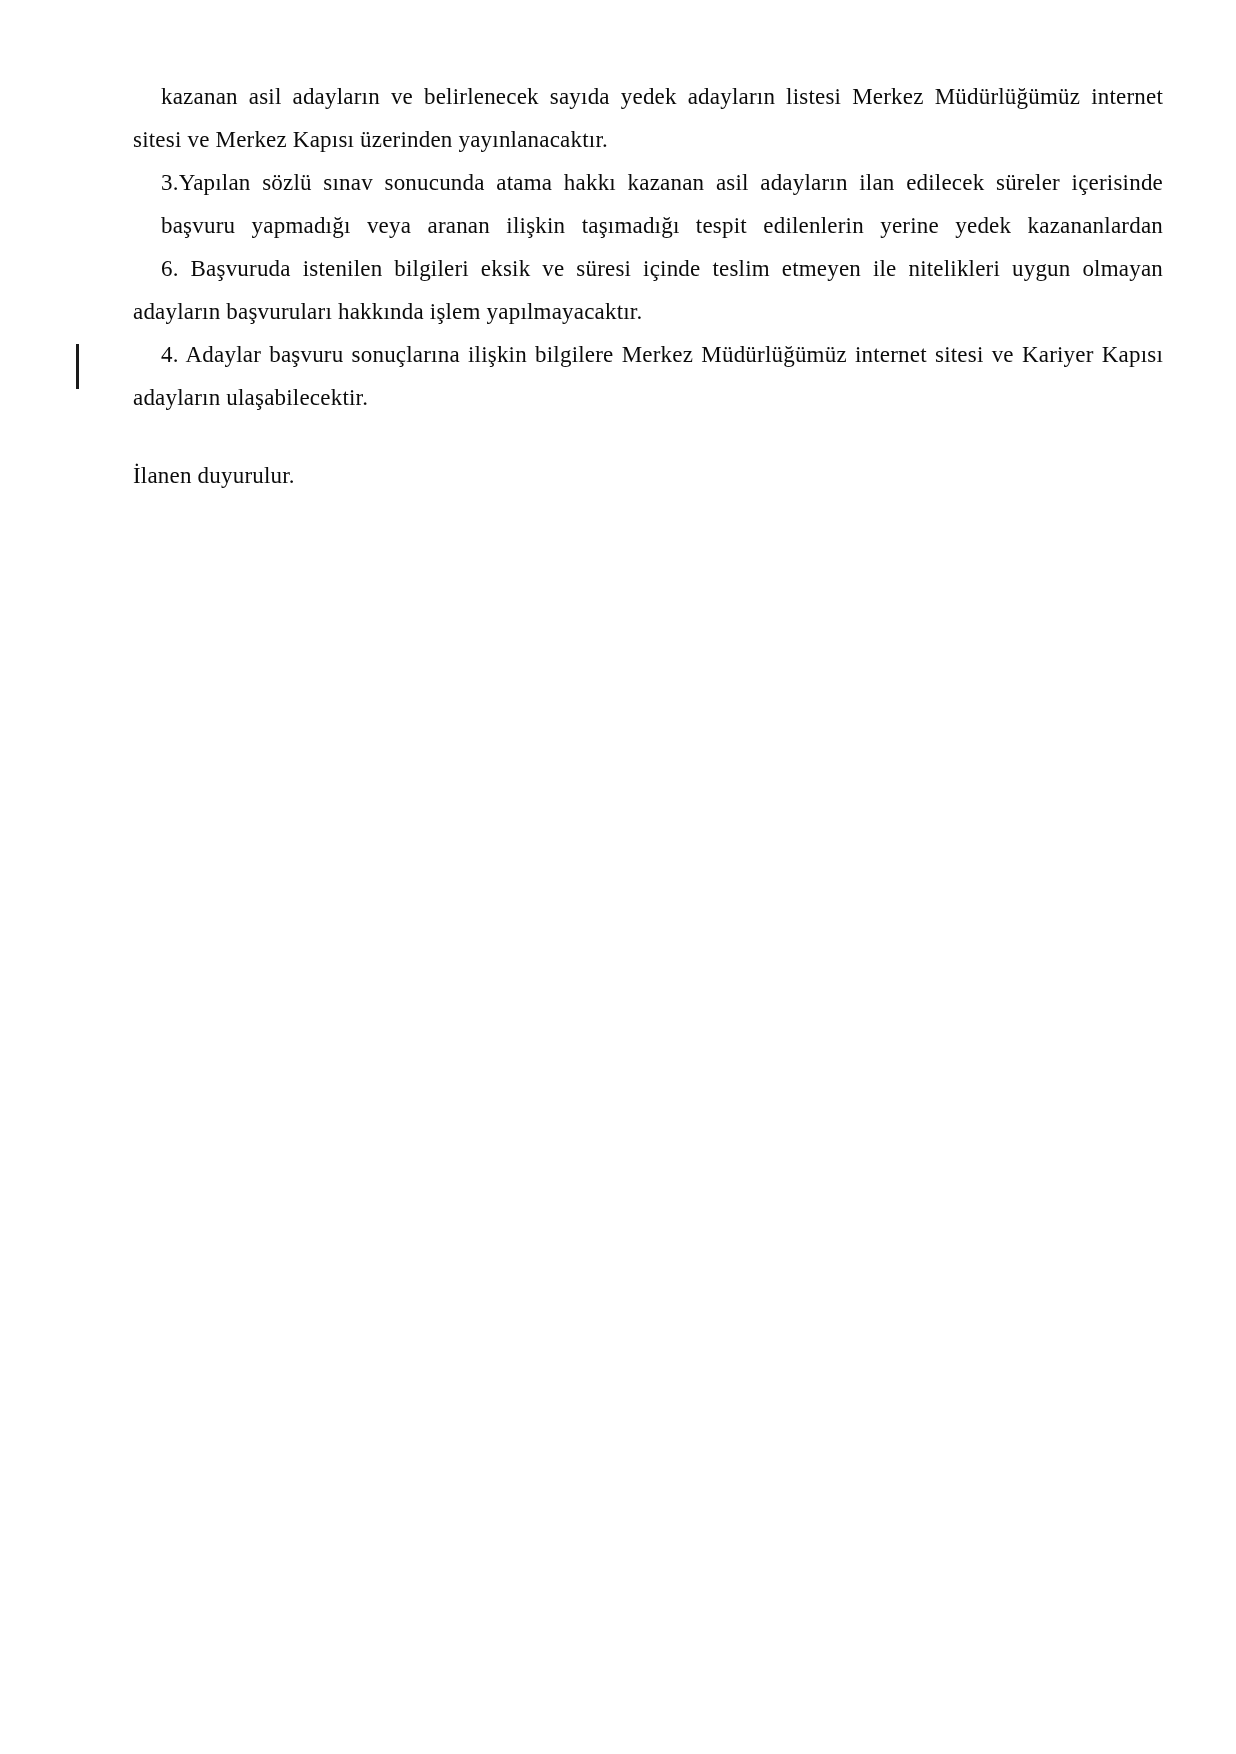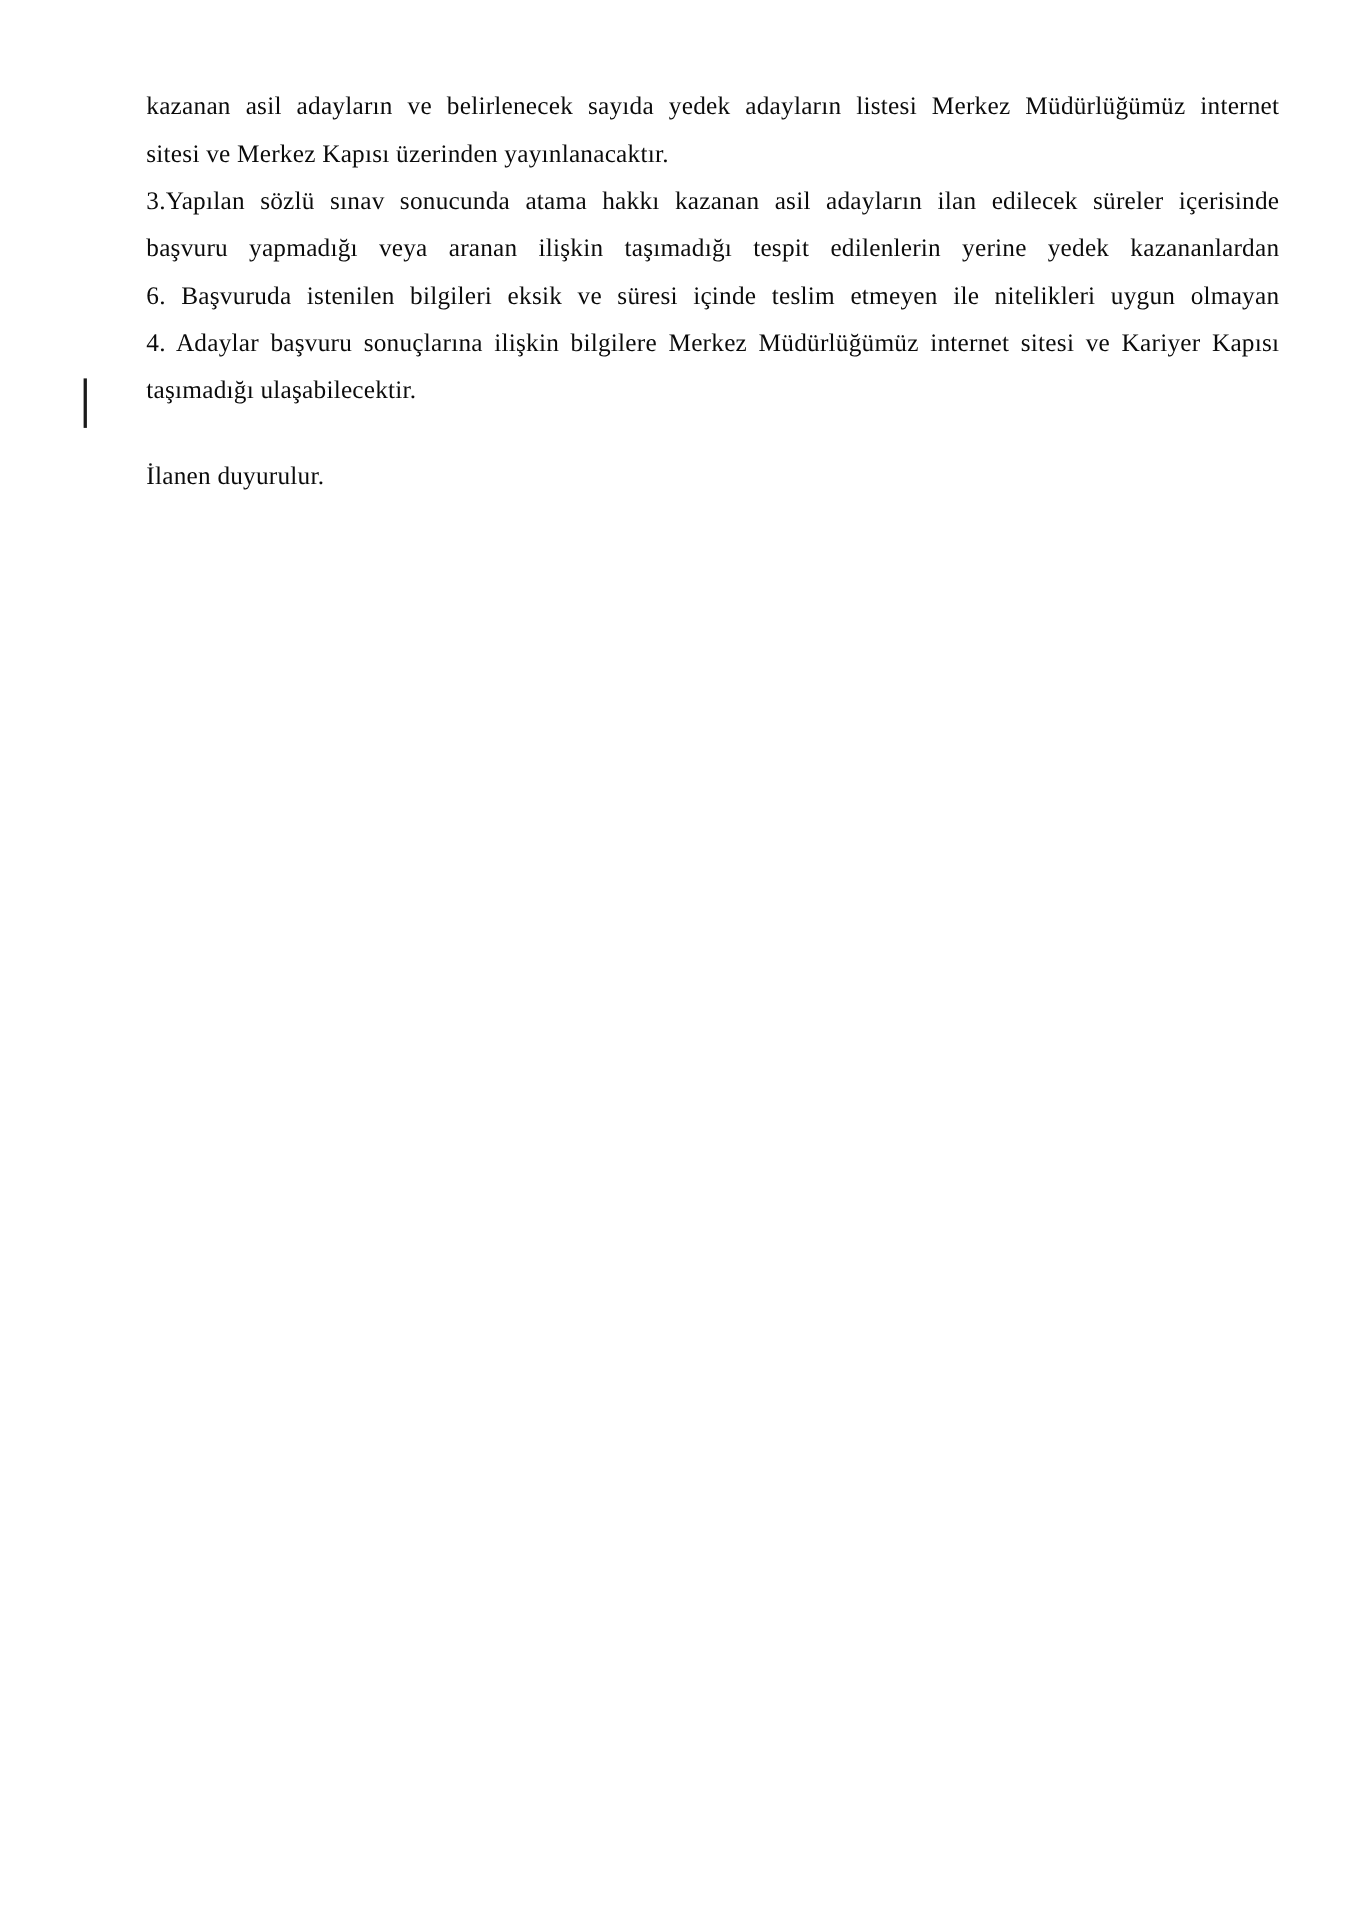--- a/index.html
+++ b/index.html
@@ -25,20 +25,21 @@
   .line {
     font-size: 23px;
     line-height: 43px;
     white-space: normal;
     text-align: justify;
     text-align-last: left;
     letter-spacing: 0.2px;
   }
   .line.j {
     text-align-last: justify;
+    margin-left: 28px;
   }
   .line.gap {
     margin-top: 35px;
   }
   .change-bar {
     position: absolute;
     left: 76px;
     top: 344px;
     width: 3px;
     height: 45px;
@@ -49,17 +50,18 @@
 <body>
 
 <div class="page">
   <div class="change-bar"></div>
   <div class="textblock" id="textblock">
       <div class="line j">kazanan asil adayların ve belirlenecek sayıda yedek adayların listesi Merkez Müdürlüğümüz internet</div>
       <div class="line">sitesi ve Merkez Kapısı üzerinden yayınlanacaktır.</div>
       <div class="line j">3.Yapılan sözlü sınav sonucunda atama hakkı kazanan asil adayların ilan edilecek süreler içerisinde</div>
       <div class="line j">başvuru yapmadığı veya aranan ilişkin taşımadığı tespit edilenlerin yerine yedek kazananlardan</div>
       <div class="line j">6. Başvuruda istenilen bilgileri eksik ve süresi içinde teslim etmeyen ile nitelikleri uygun olmayan</div>
+      <div class="line">adayların başvuruları hakkında işlem yapılmayacaktır.</div>
       <div class="line j">4. Adaylar başvuru sonuçlarına ilişkin bilgilere Merkez Müdürlüğümüz internet sitesi ve Kariyer Kapısı</div>
-      <div class="line">taşımadığı ulaşabilecektir.</div>
+      <div class="line">adayların ulaşabilecektir.</div>
       <div class="line gap">İlanen duyurulur.</div>
     </div>
 </div>
 
 </body></html>

